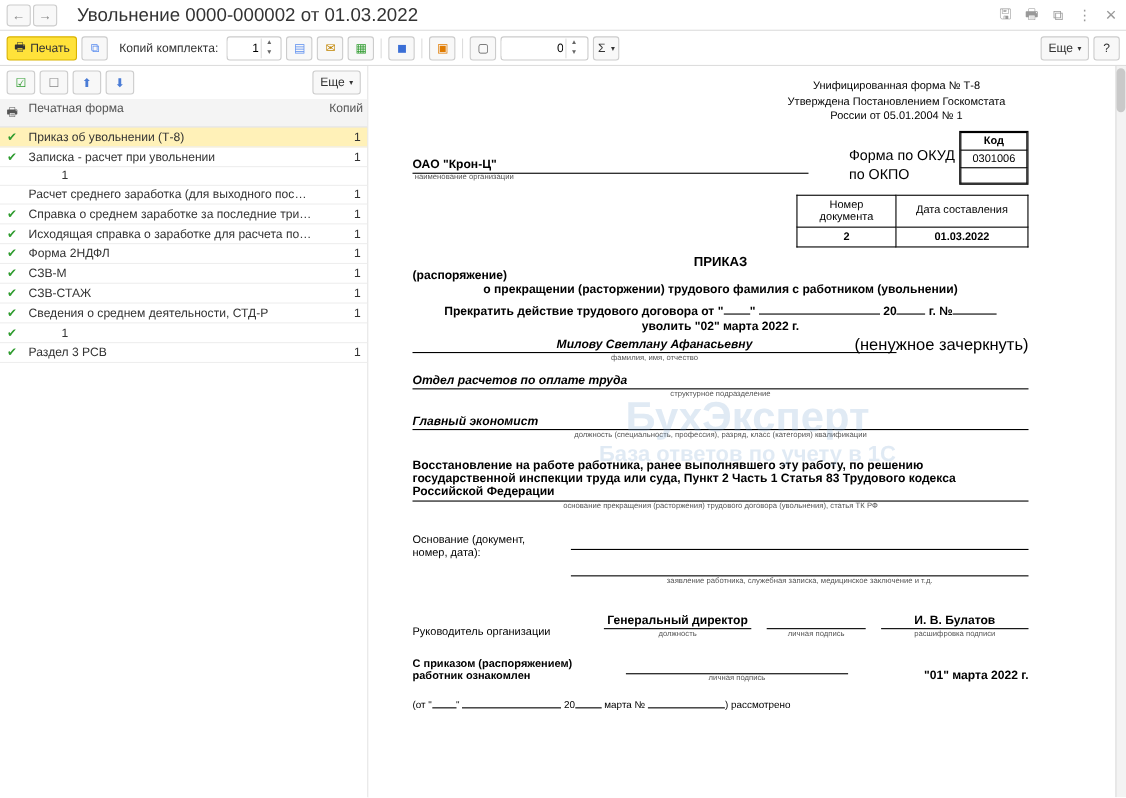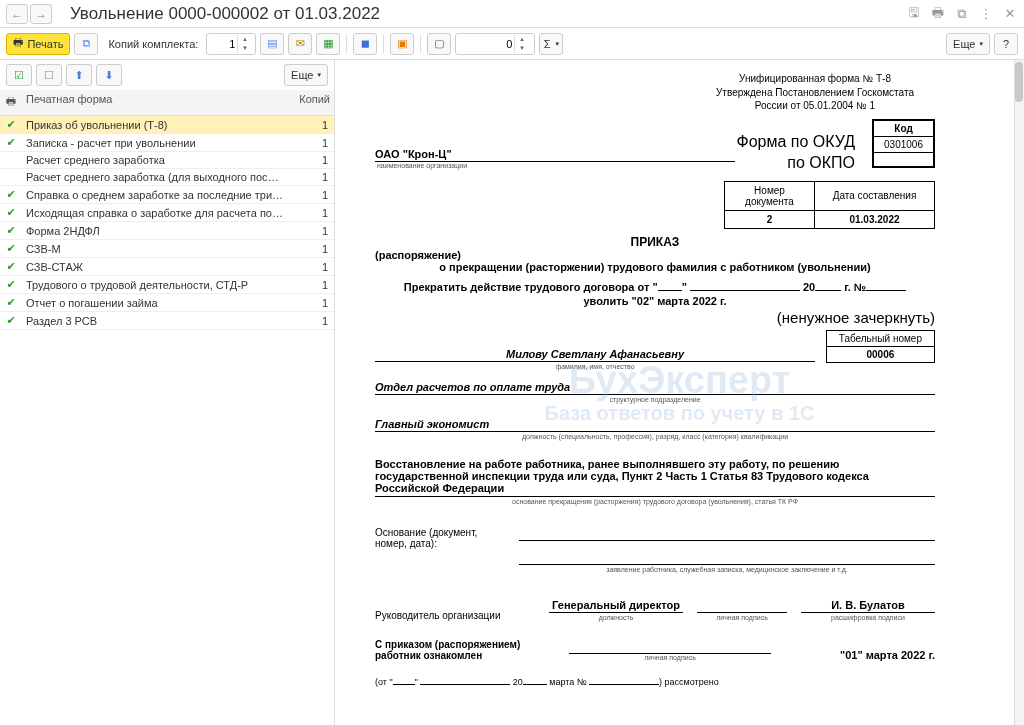--- a/index.html
+++ b/index.html
@@ -377,21 +377,20 @@
             <div class="col-name">Приказ об увольнении (Т-8)</div>
             <div class="col-cnt">1</div>
           </div>
           <div class="forms-row">
             <div class="col-chk">✔</div>
             <div class="col-name">Записка - расчет при увольнении</div>
             <div class="col-cnt">1</div>
           </div>
           <div class="forms-row">
             <div class="col-chk"></div>
-            <div class="col-name">Расчет среднего заработка</div>
             <div class="col-cnt">1</div>
           </div>
           <div class="forms-row">
             <div class="col-chk"></div>
             <div class="col-name">Расчет среднего заработка (для выходного пособия)</div>
             <div class="col-cnt">1</div>
           </div>
           <div class="forms-row">
             <div class="col-chk">✔</div>
             <div class="col-name">Справка о среднем заработке за последние три ме...</div>
@@ -412,26 +411,25 @@
             <div class="col-name">СЗВ-М</div>
             <div class="col-cnt">1</div>
           </div>
           <div class="forms-row">
             <div class="col-chk">✔</div>
             <div class="col-name">СЗВ-СТАЖ</div>
             <div class="col-cnt">1</div>
           </div>
           <div class="forms-row">
             <div class="col-chk">✔</div>
-            <div class="col-name">Трудового о трудовой деятельности, СТД-Р</div>
-            <div class="col-cnt">1</div>
-          </div>
-          <div class="forms-row">
-            <div class="col-chk">✔</div>
-            <div class="col-name">Отчет о погашении займа</div>
+            <div class="col-name">Сведения о среднем деятельности, СТД-Р</div>
+            <div class="col-cnt">1</div>
+          </div>
+          <div class="forms-row">
+            <div class="col-chk">✔</div>
             <div class="col-cnt">1</div>
           </div>
           <div class="forms-row">
             <div class="col-chk">✔</div>
             <div class="col-name">Раздел 3 РСВ</div>
             <div class="col-cnt">1</div>
           </div>
         </div>
     </div>
   </div>
@@ -440,21 +438,21 @@
     <div class="doc">
 
       <div class="form-head-right" style="padding-left:320px;">
         <div>Унифицированная форма № Т-8</div>
         <div>Утверждена Постановлением Госкомстата</div>
         <div>России от 05.01.2004 № 1</div>
       </div>
 
       <div style="display:flex;align-items:flex-start;">
         <div style="flex:1"></div>
-        <div style="text-align:right;font-size:16px;padding-right:17px;padding-top:14px">
+        <div style="text-align:left;font-size:13px;padding-right:4px;padding-top:14px">
           <div>Форма по ОКУД</div>
           <div style="margin-top:3px">по ОКПО</div>
         </div>
         <table class="codebox" style="border-collapse:collapse">
           <tbody>
               <tr>
                 <th>Код</th>
               </tr>
           <tr>
                 <td>0301006</td>
@@ -488,30 +486,20 @@
       <div class="order-title">ПРИКАЗ</div>
       <div class="order-sub">(распоряжение)</div>
       <div class="order-line">о прекращении (расторжении) трудового фамилия с работником (увольнении)</div>
 
       <div class="termline">
         <span>Прекратить действие трудового договора от "</span><span class="blank" style="width:24px"></span><span>" </span><span class="blank" style="width:110px"></span><span> 20</span><span class="blank" style="width:26px"></span><span> г. №</span><span class="blank" style="width:40px"></span>
       </div>
       <div class="termline" style="margin-top:2px">уволить "02" марта 2022 г.</div>
       <div class="noteright">(ненужное зачеркнуть)</div>
 
-      <table class="tabno">
-        <tbody>
-            <tr>
-              <th>Табельный номер</th>
-            </tr>
-        <tr>
-              <td class="bold">00006</td>
-            </tr>
-      </tbody>
-        </table>
 
       <div class="field-line center" style="margin-top:-16px;margin-right:120px">Милову Светлану Афанасьевну</div>
       <div class="field-sub" style="margin-right:120px">фамилия, имя, отчество</div>
 
       <div class="field-line" style="margin-top:10px">Отдел расчетов по оплате труда</div>
       <div class="field-sub">структурное подразделение</div>
 
       <div class="field-line" style="margin-top:14px">Главный экономист</div>
       <div class="field-sub">должность (специальность, профессия), разряд, класс (категория) квалификации</div>
 

